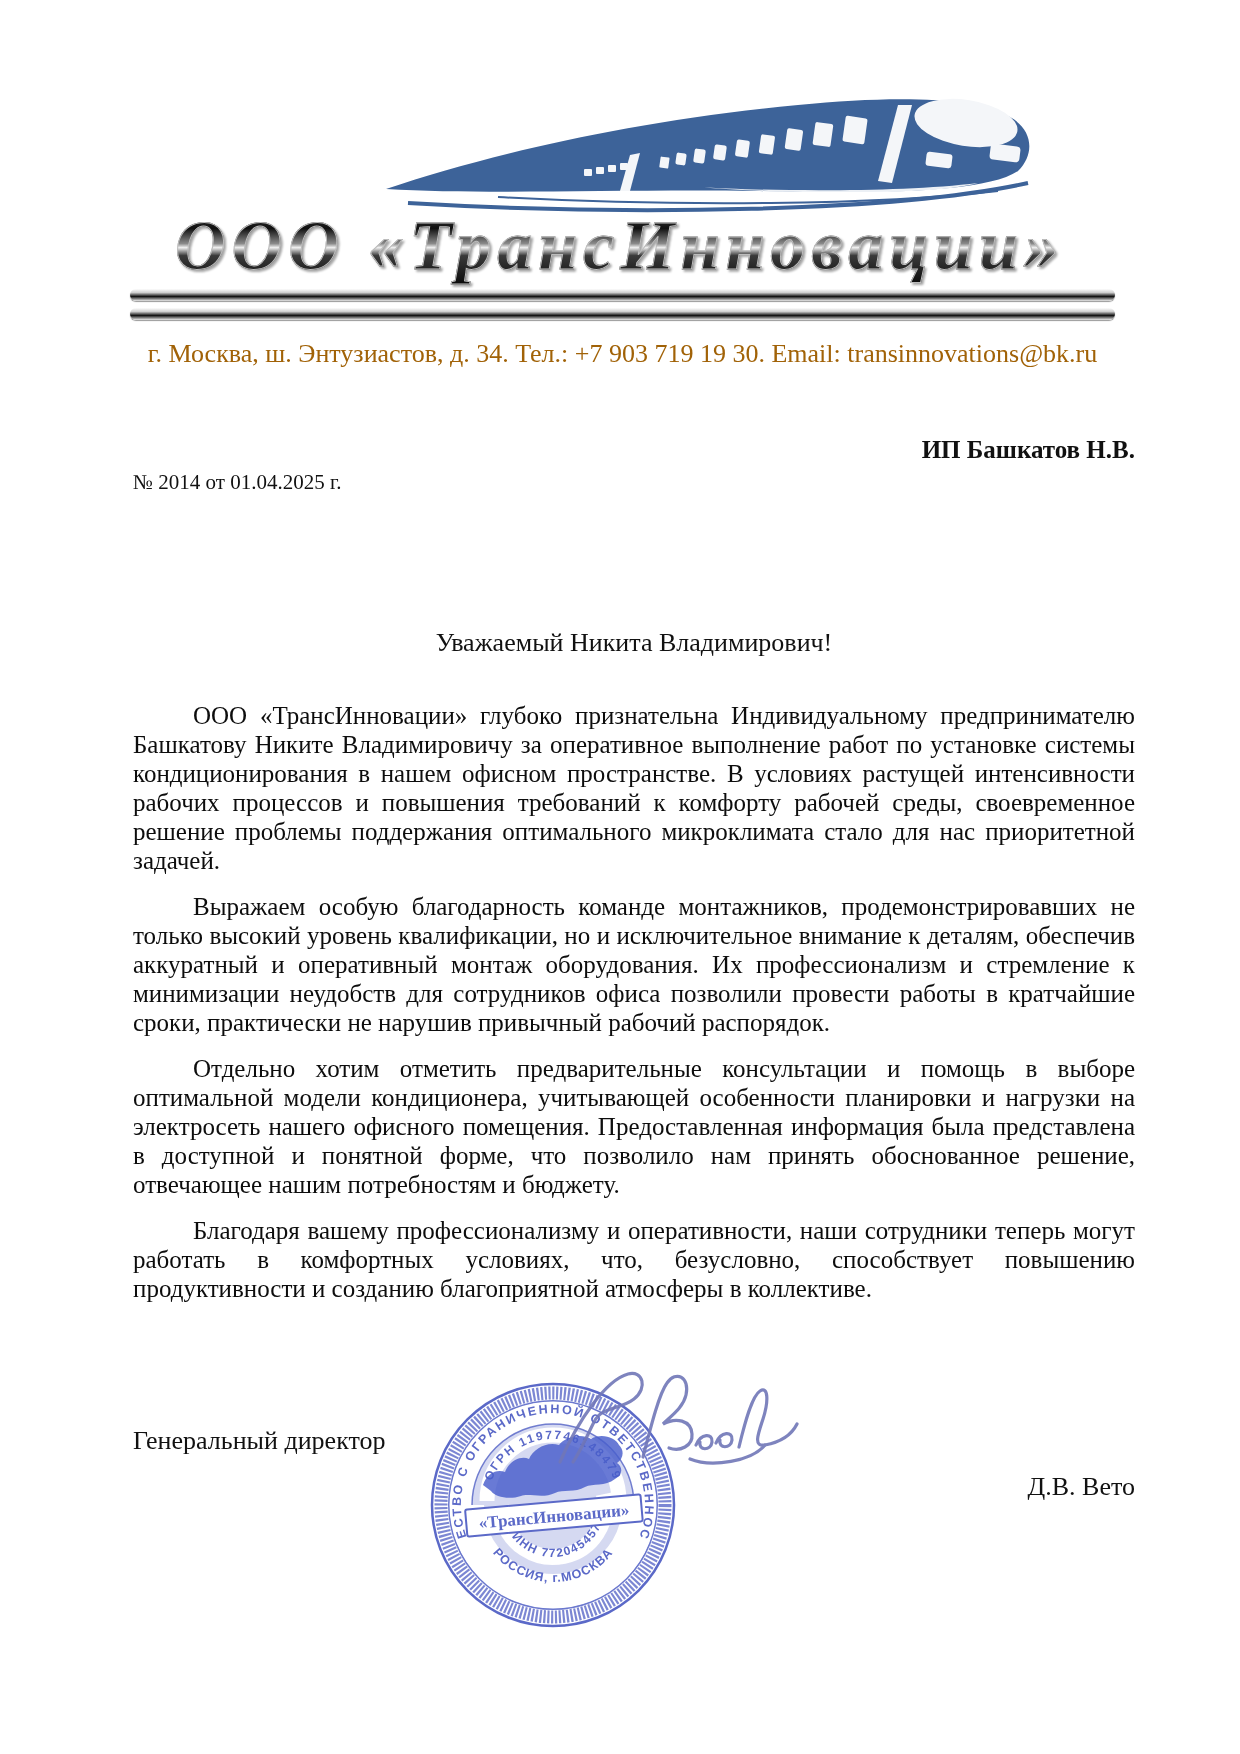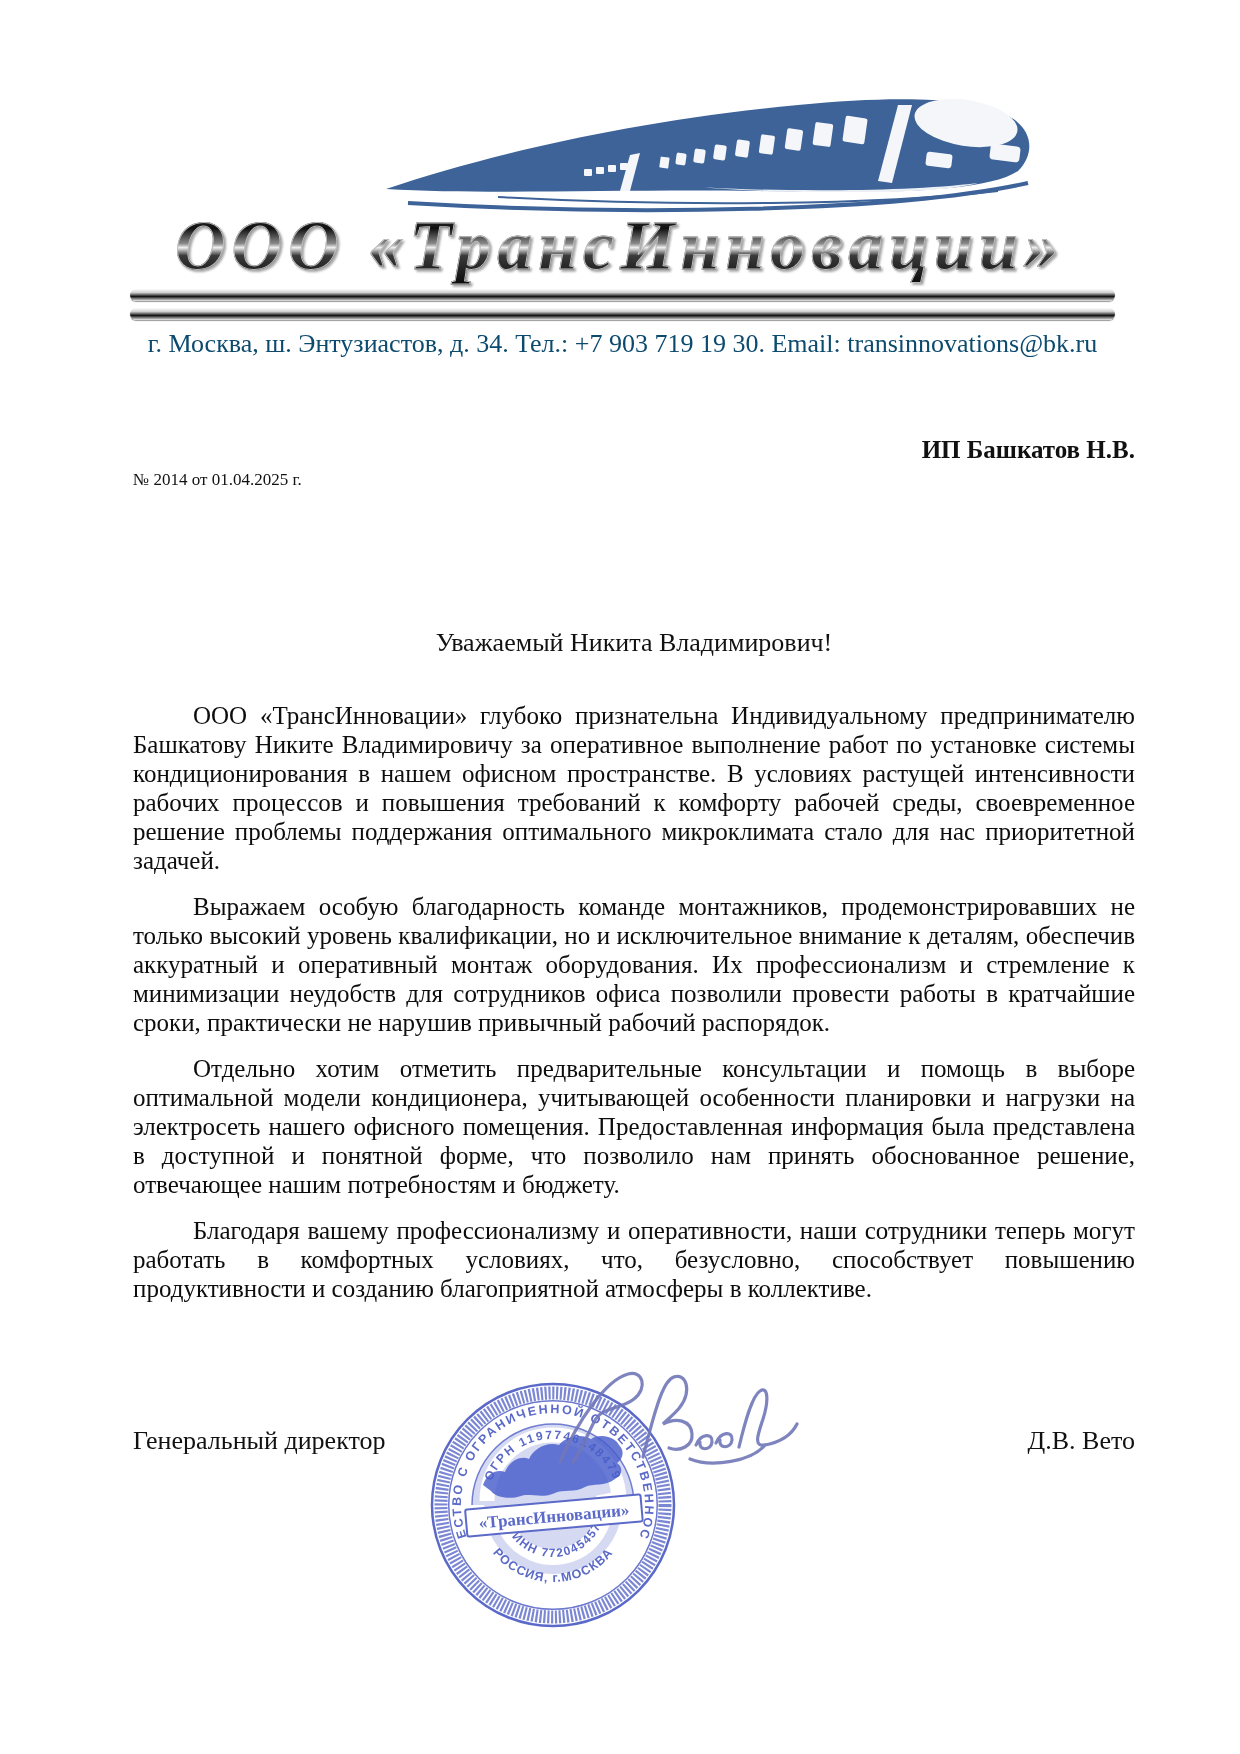--- a/index.html
+++ b/index.html
@@ -17,36 +17,36 @@
     -webkit-text-stroke:1px #bdbdbd;
     filter:drop-shadow(2px 2px 1px rgba(0,0,0,0.35));
   }
   .bar{
     position:absolute;left:130px;width:985px;height:12px;border-radius:6px;
     background:linear-gradient(180deg,#fdfdfd 0%,#cfcfcf 30%,#3c3c3c 55%,#111 62%,#ececec 100%);
     box-shadow:0 1px 1px rgba(0,0,0,.4);
   }
   .bar1{top:289px;} .bar2{top:308px;}
   .contact-line{
-    position:absolute;left:130px;width:985px;top:328px;text-align:center;
-    font-size:26px;line-height:32px;white-space:nowrap;color:#0c4a6e;
+    position:absolute;left:130px;width:985px;top:338px;text-align:center;
+    font-size:26px;line-height:32px;white-space:nowrap;color:#a16207;
   }
   
   .recipient{position:absolute;right:105px;top:436px;font-size:25px;font-weight:bold;}
-  .ref-line{position:absolute;left:133px;top:470px;font-size:17px;}
+  .ref-line{position:absolute;left:133px;top:470px;font-size:21px;}
   
   .salutation{position:absolute;left:133px;right:105px;top:628px;text-align:center;font-size:26px;}
   .letter-body{position:absolute;left:133px;right:105px;top:701px;}
   .letter-body p{
     margin:0 0 17px 0;font-size:25px;line-height:29px;text-align:justify;text-indent:60px;color:#0d0d0d;
   }
   
   .sig-row{position:absolute;left:133px;right:105px;top:1426px;font-size:26px;}
   .sig-title{float:left;}
-  .sig-name{float:right;}
+  .sig-name{float:right;margin-top:46px;}
   .stamp-wrap{position:absolute;left:425px;top:1377px;width:256px;height:256px;opacity:.93;}
   .signature-wrap{position:absolute;left:540px;top:1362px;width:280px;height:118px;}
 </style>
 </head>
 <body>
 
 <div class="page">
 
   <div class="train-wrap">
     <svg width="660" height="132" viewBox="0 0 660 132" xmlns="http://www.w3.org/2000/svg">

